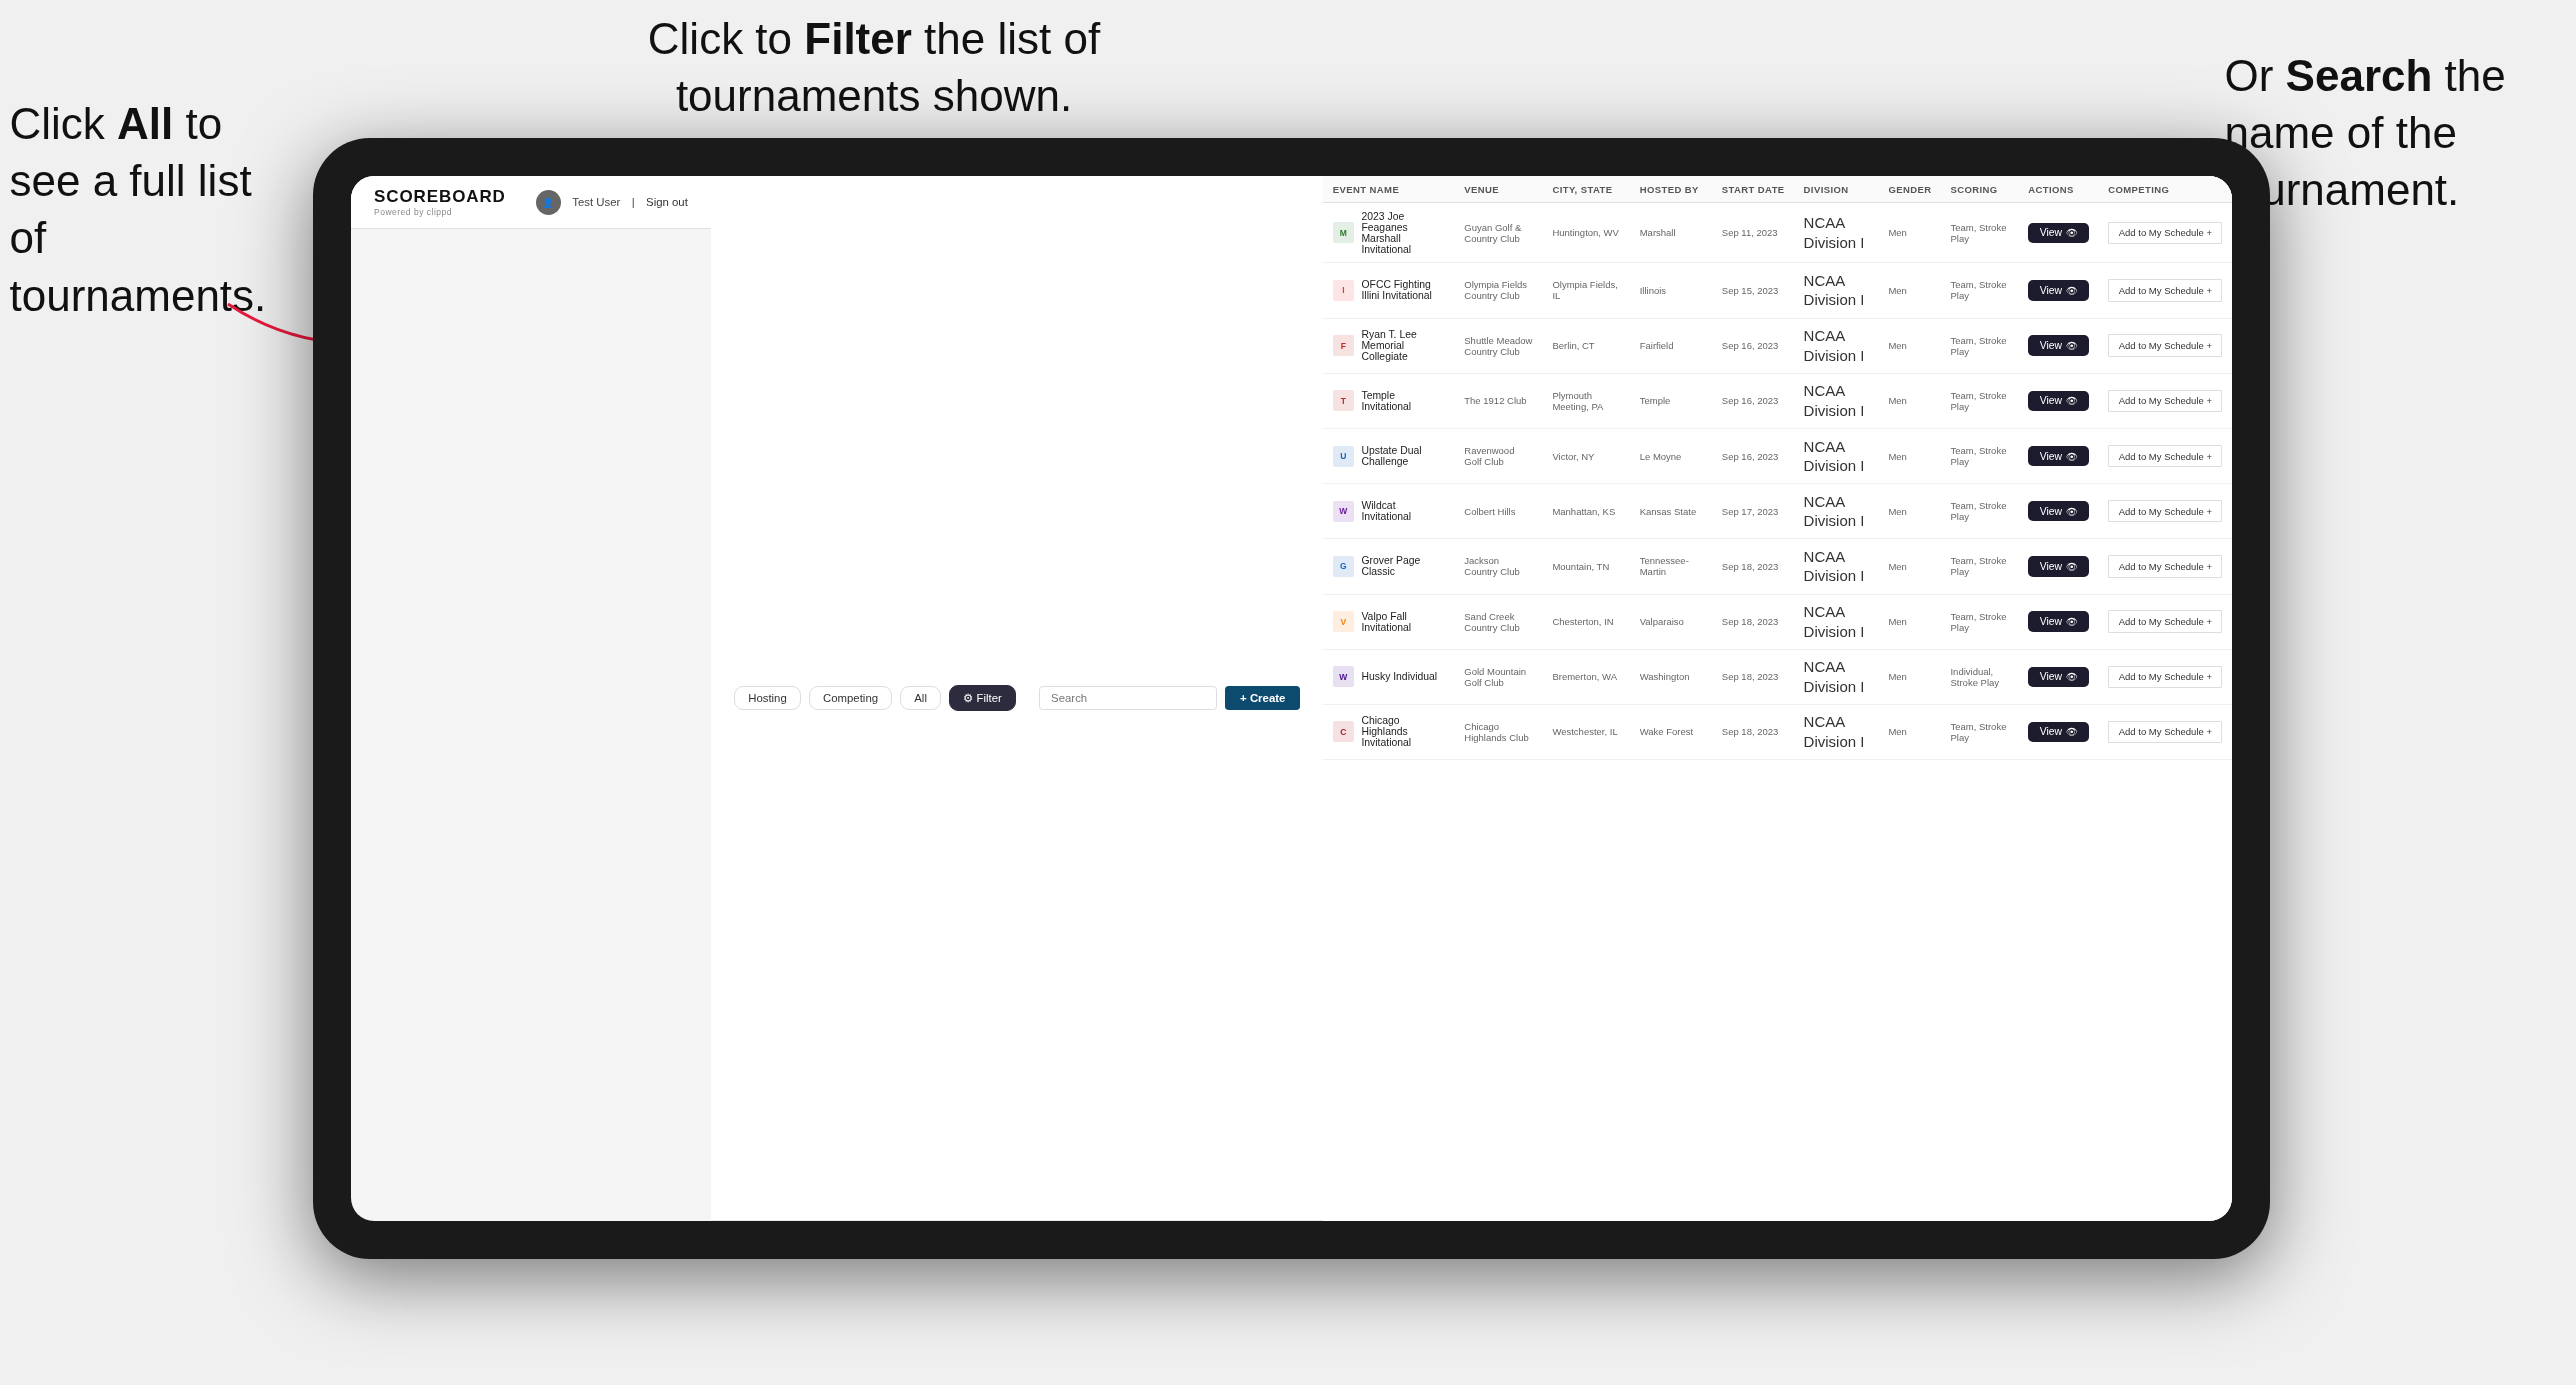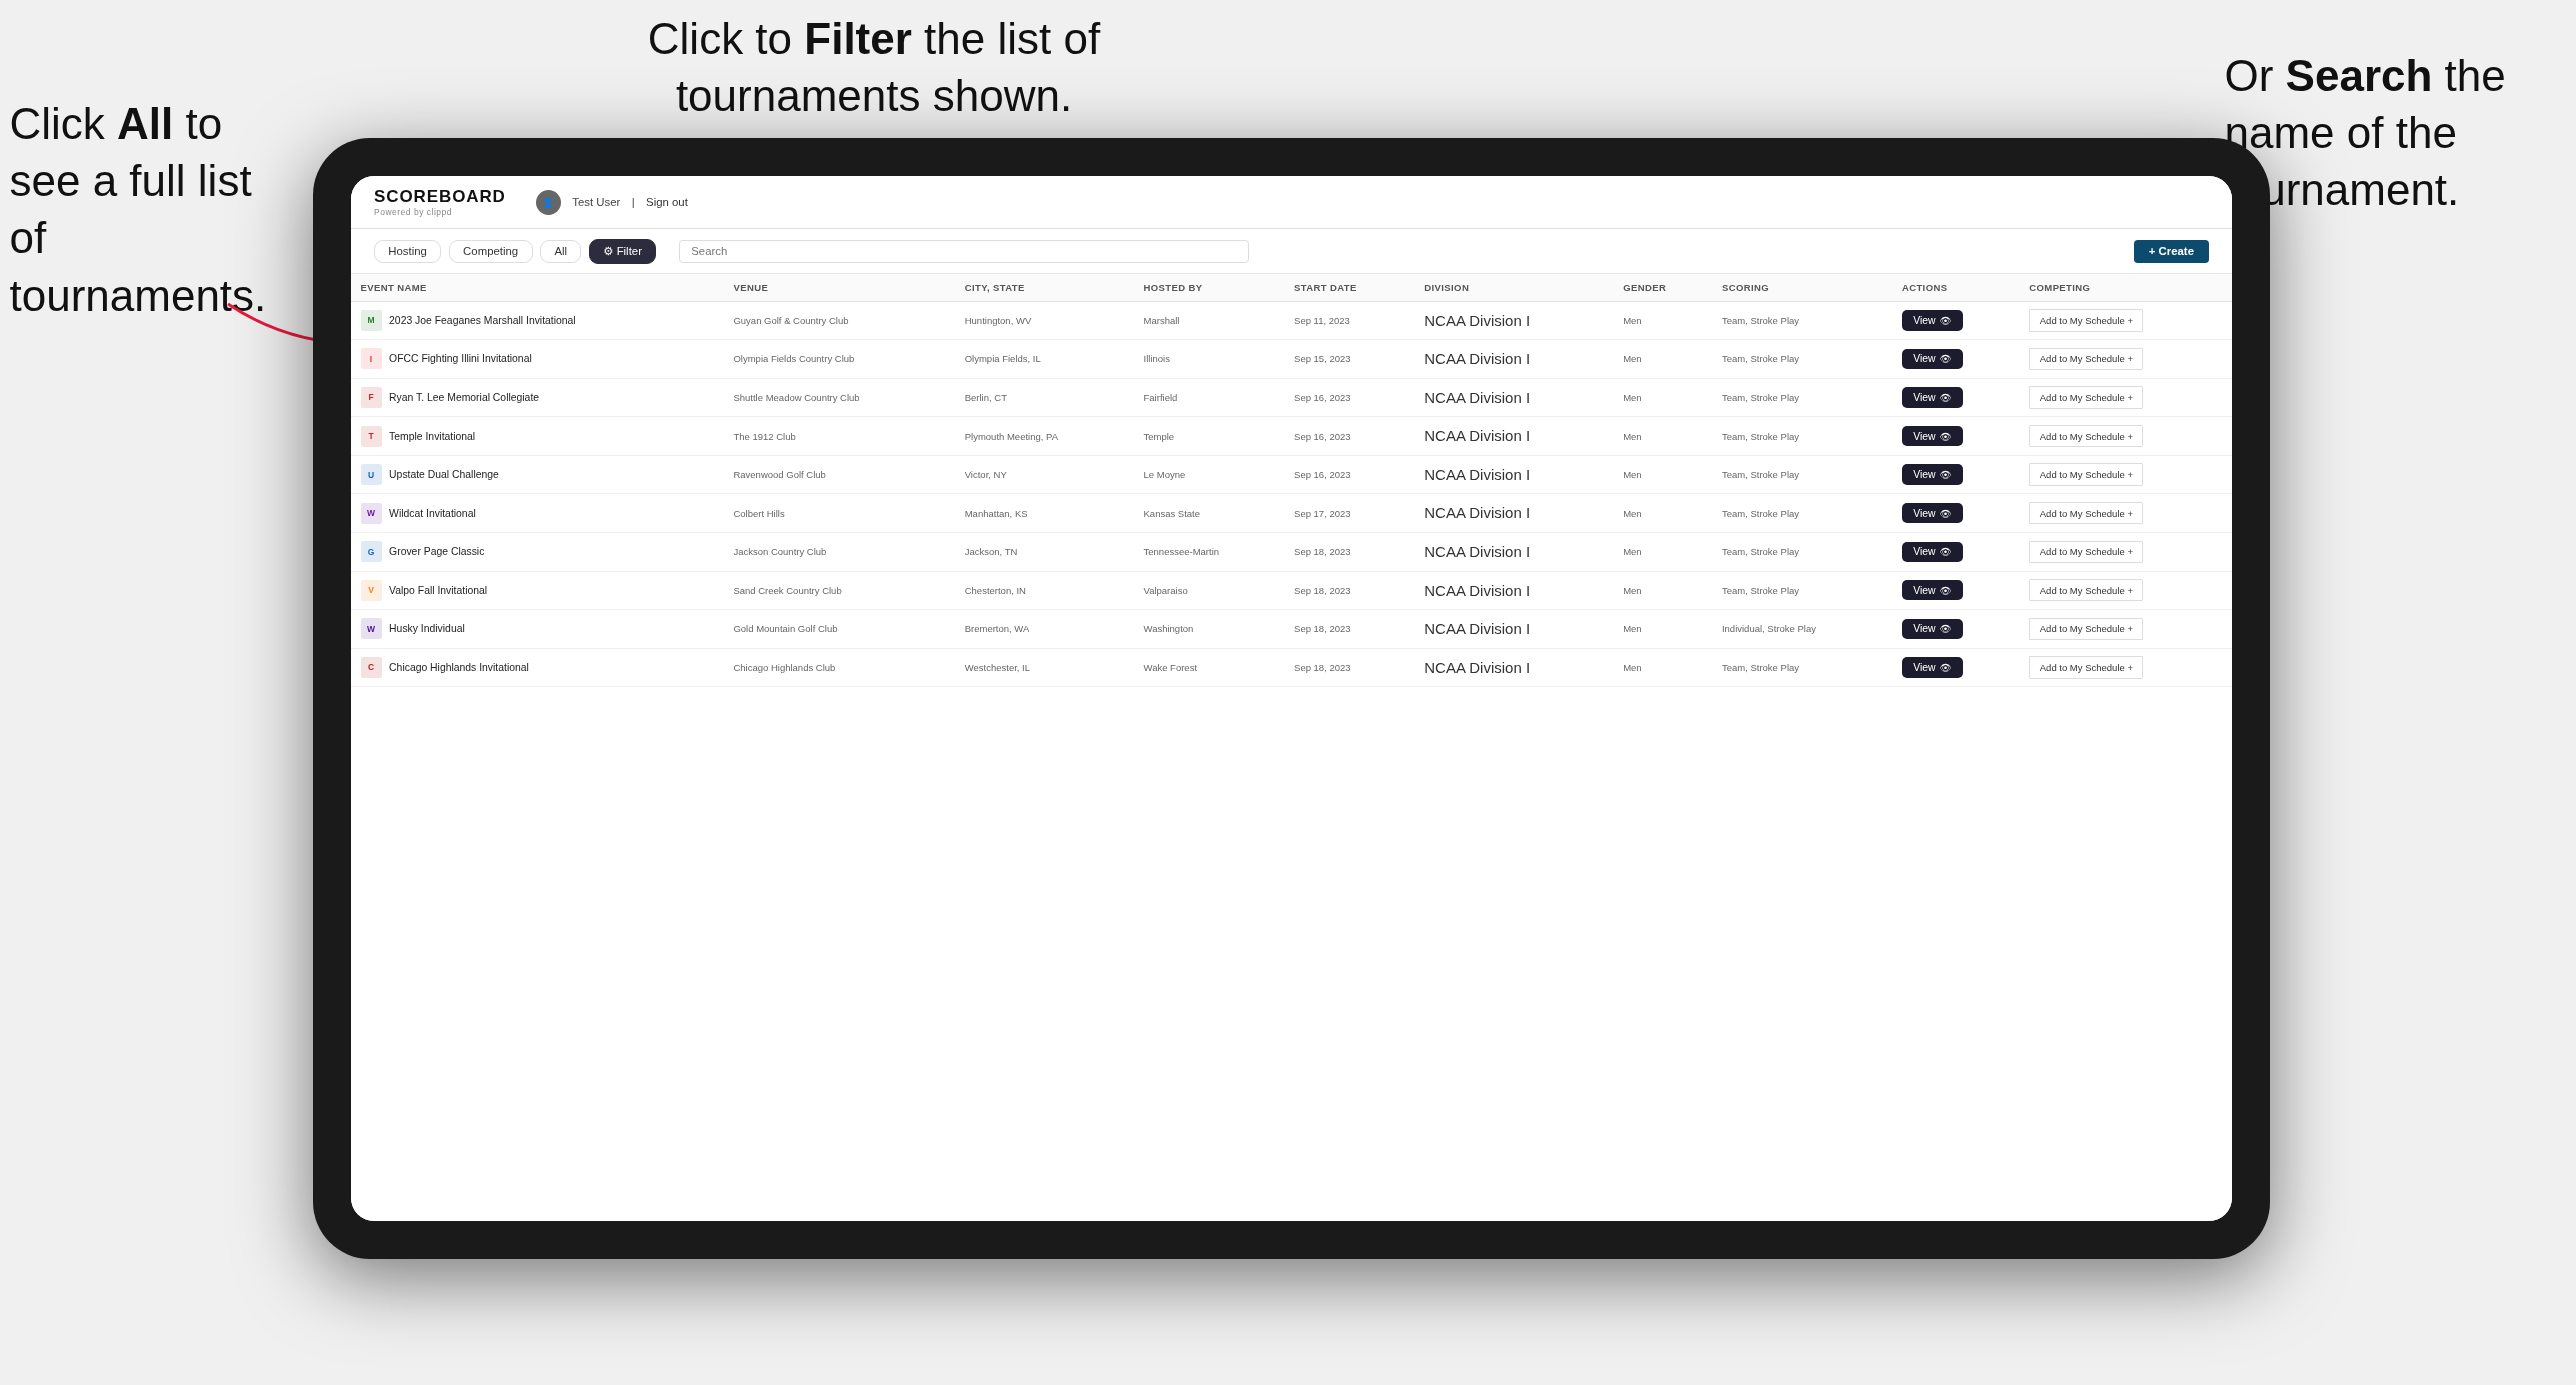--- a/index.html
+++ b/index.html
@@ -58,21 +58,21 @@
       box-shadow: 0 19px 76px rgba(0,0,0,0.5);
     }
 
     .tablet-screen {
       width: 100%;
       height: 100%;
       background: #f5f5f5;
       border-radius: 23px;
       overflow: hidden;
       display: flex;
-      flex-direction: column;
+      flex-direction: row;
     }
 
     
     .app-header {
       background: #fff;
       border-bottom: 0.9px solid #e0e0e0;
       padding: 0 23px;
       display: flex;
       align-items: center;
       height: 53px;
@@ -493,21 +493,21 @@
     </td>
   </tr>
             <tr>
     <td>
       <div class="event-name-cell">
         <div class="team-logo-placeholder" style="background:#1565C022;color:#1565C0;">G</div>
         <span class="event-name-text">Grover Page Classic</span>
       </div>
     </td>
     <td><span class="small-text">Jackson Country Club</span></td>
-    <td><span class="small-text">Jackson, TN</span></td>
+    <td><span class="small-text">Mountain, TN</span></td>
     <td><span class="small-text">Tennessee-Martin</span></td>
     <td><span class="small-text">Sep 18, 2023</span></td>
     <td><span class="division-text">NCAA Division I</span></td>
     <td><span class="small-text">Men</span></td>
     <td><span class="small-text">Team, Stroke Play</span></td>
     <td>
       <button class="view-btn">
         View <span class="eye-icon">👁</span>
       </button>
     </td>

